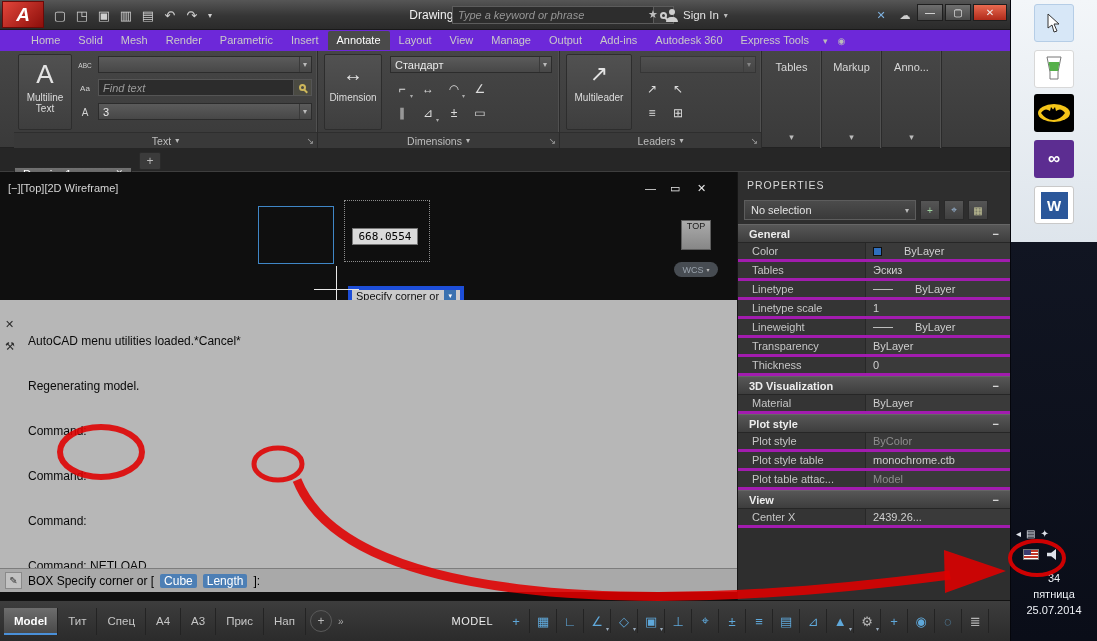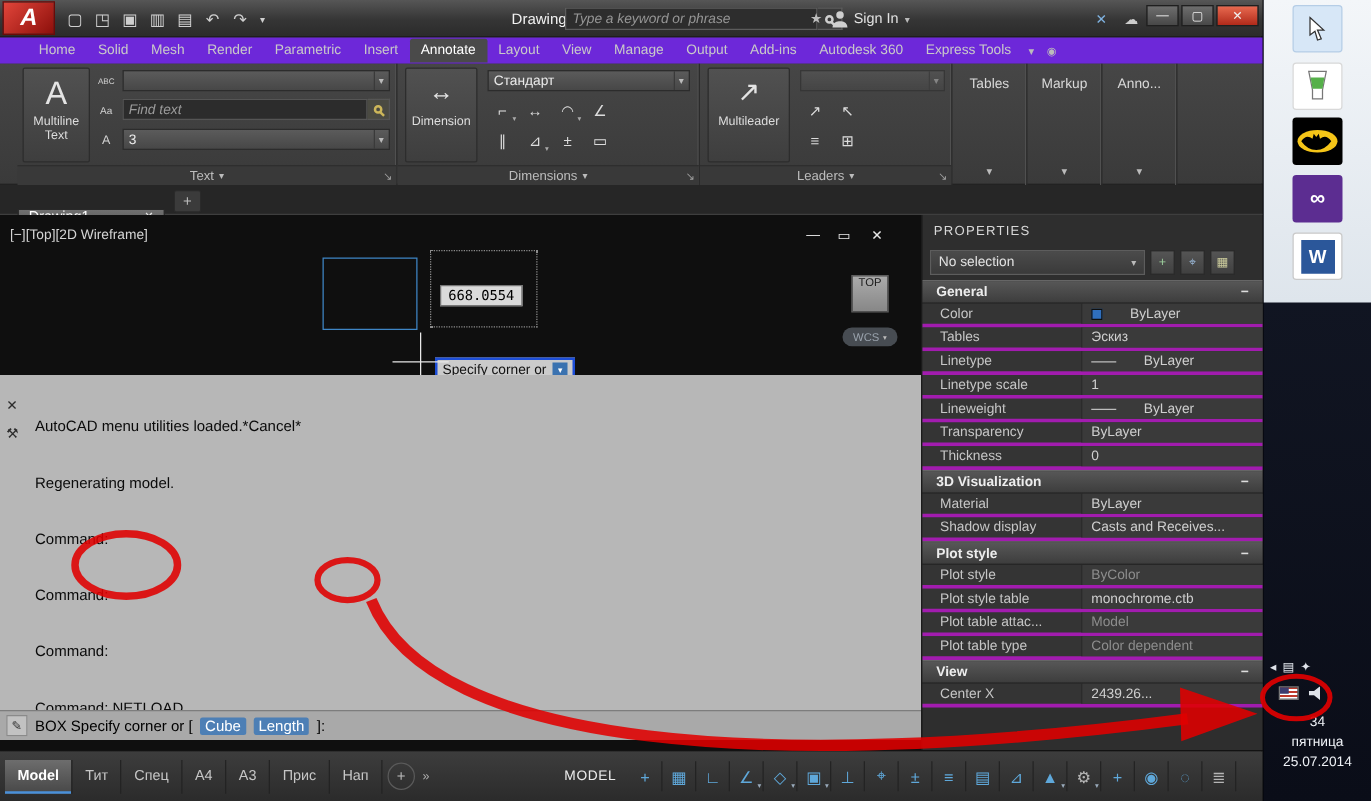--- a/index.html
+++ b/index.html
@@ -59,21 +59,21 @@
 .ftab{position:absolute;left:14px;top:19px;width:118px;height:22px;background:linear-gradient(#707070,#4e4e4e);border:1px solid #282828;border-bottom:none;color:#fff;font-size:11.5px;display:flex;align-items:flex-start;padding:0 8px;gap:6px}
 .ftab .x{margin-left:auto;font-size:9px;color:#e6e6e6}
 .ftabplus{position:absolute;left:139px;top:4px;width:22px;height:18px;background:#3b3b3b;border:1px solid #2a2a2a;border-radius:2px;color:#bbb;font-size:12px;display:flex;align-items:center;justify-content:center}
 
 .canvas{position:absolute;left:0;top:172px;width:737px;height:428px;background:#0f0f0f;overflow:hidden}
 .vp-label{position:absolute;left:8px;top:10px;font-size:11px;color:#d5d5d5}
 .vpbtn{position:absolute;top:10px;font-size:11px;color:#e8e8e8}
 .boxrect{position:absolute;left:258px;top:34px;width:76px;height:58px;border:1px solid #3f86c6}
 .dragrect{position:absolute;left:344px;top:28px;width:86px;height:62px;border:1px dotted #8d8d8d}
 .dimbox{position:absolute;left:352px;top:56px;width:66px;height:17px;background:#dadada;border:1px solid #767676;color:#000;font-family:"DejaVu Sans Mono",monospace;font-size:11px;display:flex;align-items:center;justify-content:center}
-.dyntip{position:absolute;left:348px;top:114px;height:18px;background:#cbcbcb;border:2px solid #1d4ed8;color:#111;font-size:11px;display:flex;align-items:flex-end;gap:5px;padding:0 4px}
+.dyntip{position:absolute;left:348px;top:114px;height:18px;background:#cbcbcb;border:4px solid #1d4ed8;color:#111;font-size:11px;display:flex;align-items:flex-start;gap:5px;padding:0 4px}
 .dynico{width:12px;height:12px;background:#3a72b0;color:#fff;font-size:7px;display:flex;align-items:center;justify-content:center}
 .chv{position:absolute;left:336px;top:94px;width:1px;height:46px;background:#e8e8e8}
 .chh{position:absolute;left:314px;top:117px;width:45px;height:1px;background:#e8e8e8}
 .viewcube{position:absolute;left:681px;top:48px;width:30px;height:30px;background:linear-gradient(#ababab,#878787);border:1px solid #5e5e5e;color:#1b1b1b;font-size:9px;font-weight:normal;display:flex;align-items:flex-start;justify-content:center}
 .wcs{position:absolute;left:674px;top:90px;width:44px;height:15px;background:#474c52;border-radius:8px;color:#9aa3ad;font-size:9px;display:flex;align-items:center;justify-content:center;gap:3px}
 
 .cmdhist{position:absolute;left:0;top:128px;width:737px;height:268px;background:#b7b7b7}
 .chico{position:absolute;font-size:11px;color:#2c2c2c}
 .chlines{position:absolute;left:28px;top:4px;font-family:"DejaVu Sans Mono",monospace;font-size:12px;line-height:15px;color:#0a0a0a;white-space:pre}
 .cmdline{position:absolute;left:0;top:396px;width:737px;height:24px;background:#a9a9a9;border-top:1px solid #7d7d7d;display:flex;align-items:center;padding-left:5px;gap:6px;font-family:"DejaVu Sans Mono",monospace;font-size:12px;color:#000}
@@ -423,26 +423,20 @@
   <div class="sech">
     <span>3D Visualization</span>
     <span class="min">−</span>
   </div>
   <div class="prow">
     <div class="plab">Material</div>
     <div class="pval">
           <span>ByLayer</span>
         </div>
   </div>
-  <div class="prow">
-    <div class="plab">Shadow display</div>
-    <div class="pval">
-          <span>Casts and Receives...</span>
-        </div>
-  </div>
 
   <div class="sech">
     <span>Plot style</span>
     <span class="min">−</span>
   </div>
   <div class="prow">
     <div class="plab">Plot style</div>
     <div class="pval dimmed">
           <span>ByColor</span>
         </div>
@@ -450,26 +444,20 @@
   <div class="prow">
     <div class="plab">Plot style table</div>
     <div class="pval">
           <span>monochrome.ctb</span>
         </div>
   </div>
   <div class="prow">
     <div class="plab">Plot table attac...</div>
     <div class="pval dimmed">
           <span>Model</span>
-        </div>
-  </div>
-  <div class="prow">
-    <div class="plab">Plot table type</div>
-    <div class="pval dimmed">
-          <span>Color dependent</span>
         </div>
   </div>
 
   <div class="sech">
     <span>View</span>
     <span class="min">−</span>
   </div>
   <div class="prow">
     <div class="plab">Center X</div>
     <div class="pval">

